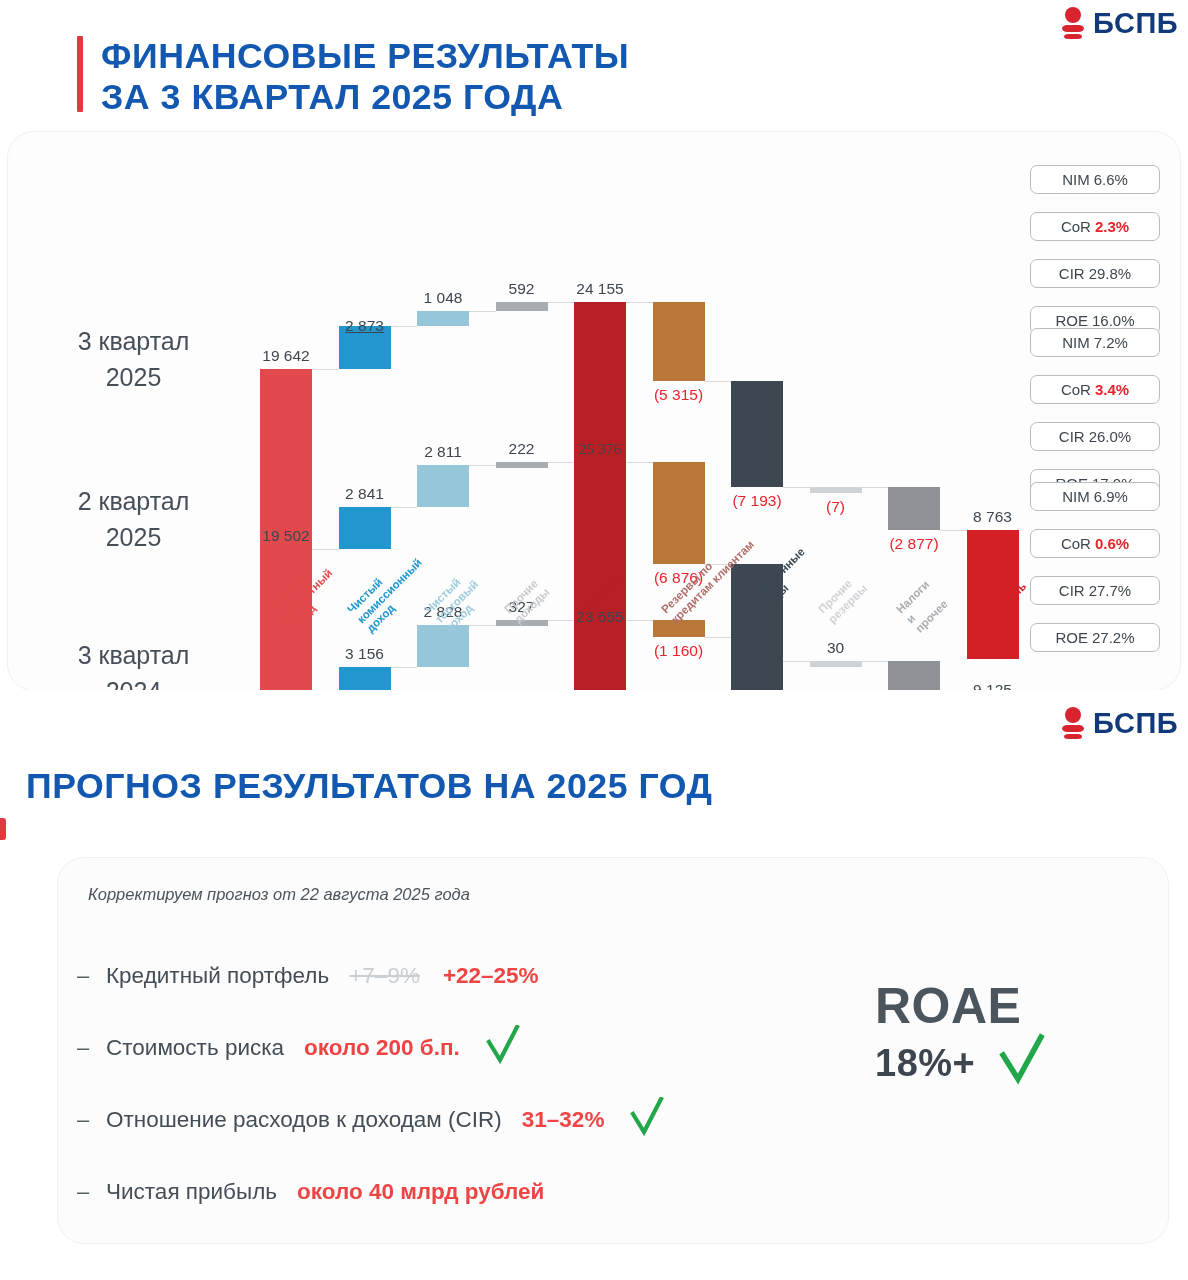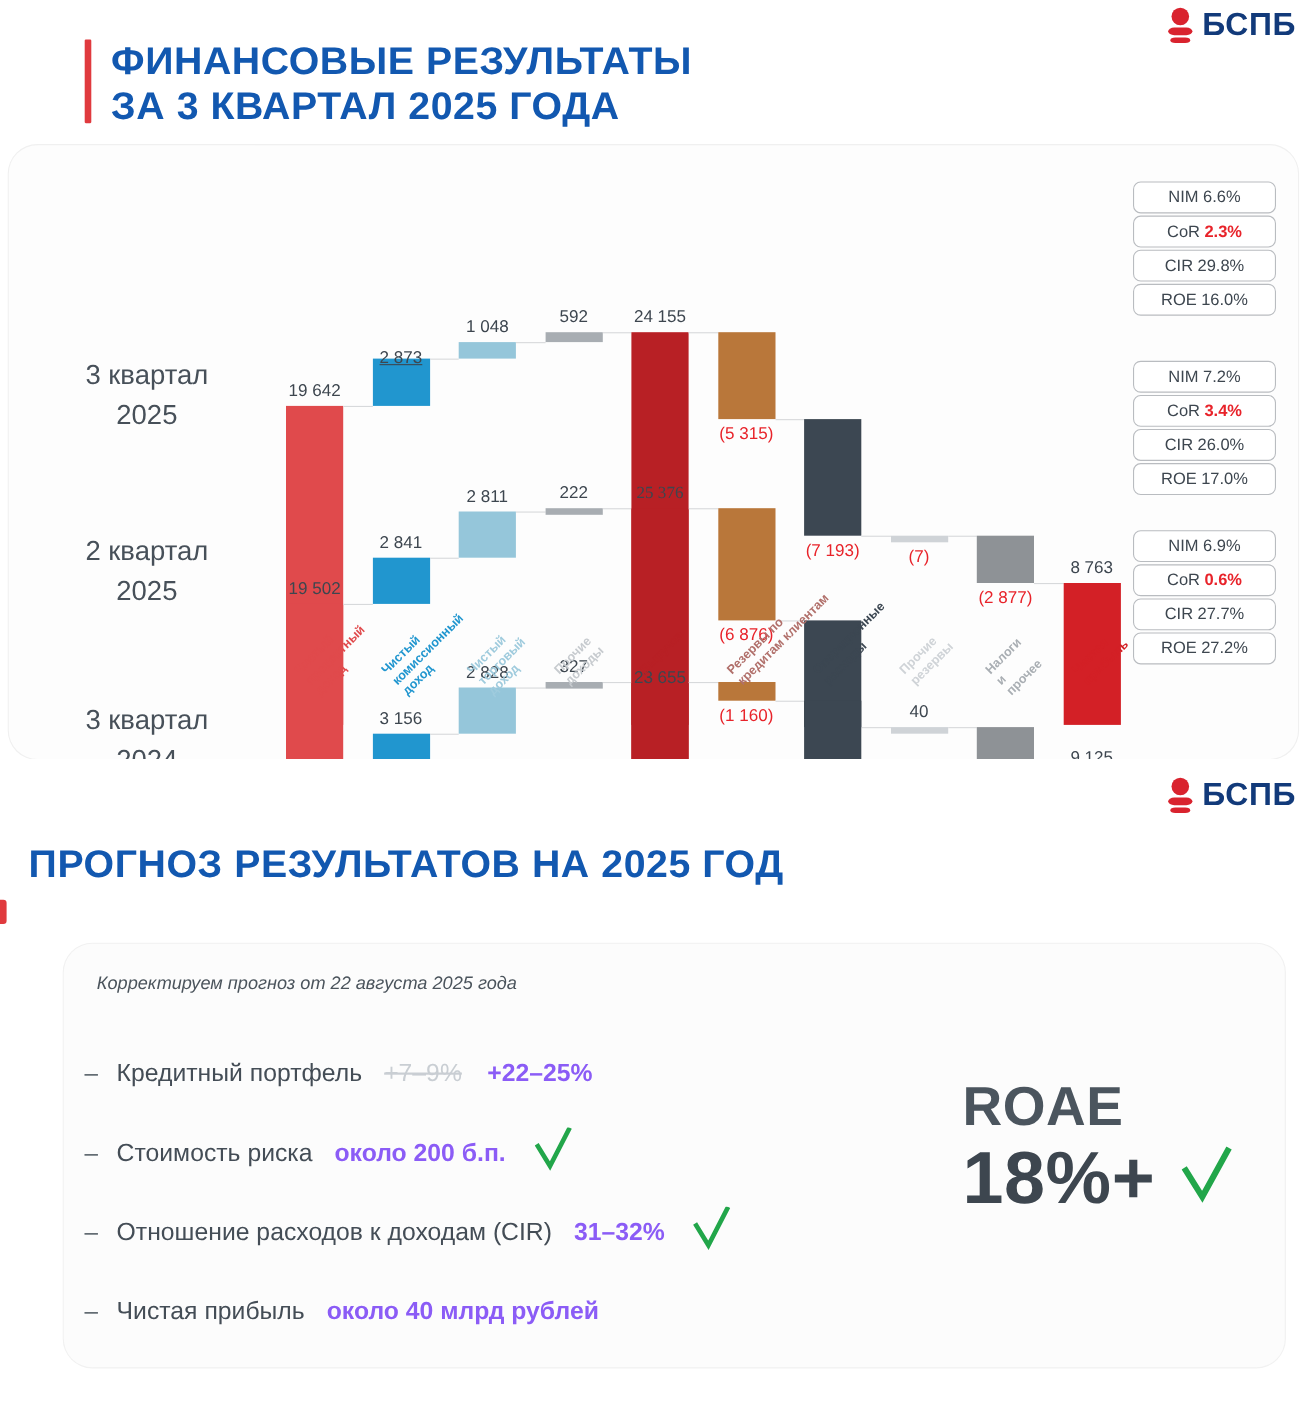--- a/index.html
+++ b/index.html
@@ -51,21 +51,21 @@
   }
 
   .chart-inner { position:absolute; left:0; top:0; width:1172px; height:558px; }
 
   .row-label {
     position:absolute; width:215px; text-align:center;
     font-family:"Liberation Sans", sans-serif;
     font-size:25px; color:#475059; line-height:1.42; font-weight:normal;
   }
 
-  .kpi-group { position:absolute; width:130px; display:flex; flex-direction:column; gap:2px; }
+  .kpi-group { position:absolute; width:130px; display:flex; flex-direction:column; gap:18px; }
   .kpi-chip {
     height:29px; border:1px solid #b9bcc0; border-radius:7px; background:#fff;
     display:flex; align-items:center; justify-content:center;
     font-size:15px; color:#3d464f; white-space:nowrap;
   }
   .kpi-chip .kpi-val-red { color:#e8232a; font-weight:bold; margin-left:4px; }
   .kpi-chip .kpi-val { margin-left:4px; }
 
   .wf-layer { position:absolute; left:0; top:0; width:1172px; height:558px; pointer-events:none; }
   .bar { position:absolute; }
@@ -96,30 +96,30 @@
     font-family:"Liberation Sans", sans-serif;
   }
   .fc-list { position:absolute; left:16px; top:82px; width:760px; }
   .fc-item {
     display:flex; align-items:center; gap:14px;
     height:72px; font-size:22.5px; color:#444d56;
     font-family:"Liberation Sans", sans-serif; white-space:nowrap;
   }
   .fc-dash { color:#5a636b; font-size:22px; width:18px; text-align:center; }
   .fc-strike { color:#c9ced3; text-decoration: line-through; margin:0 3px 0 6px; }
-  .fc-bold { font-weight:bold; color:#8b5cf6; margin-left:6px; }
+  .fc-bold { font-weight:bold; color:#ef4444; margin-left:6px; }
   .tick { margin-left:12px; display:inline-block; }
 
   .roae-block { position:absolute; left:875px; top:290px; width:240px; text-align:left; }
   .roae-title {
     font-size:50px; font-weight:bold; color:#4b555e; letter-spacing:0.5px;
     font-family:"Liberation Sans", sans-serif; line-height:1.05;
   }
   .roae-val {
-    font-size:67px; font-weight:bold; color:#3d464f; letter-spacing:0.5px;
+    font-size:38px; font-weight:bold; color:#3d464f; letter-spacing:0.5px;
     font-family:"Liberation Sans", sans-serif; line-height:1.15;
     display:flex; align-items:center; gap:12px;
   }
   .edge-dot { position:absolute; left:-6px; top:128px; width:12px; height:22px; background:#e03a3e; border-radius:3px; }
 </style>
 </head>
 <body>
 
 <div class="page">
 
@@ -204,21 +204,21 @@
             <div class="conn" style="left: 618px; top: 330px; width: 26.5px;"></div>
             <div class="vlabel" style="left: 550px; width: 84px; top: 308px; font-family: Liberation Serif, serif;">25 376</div>
             <div class="bar" style="left: 644.5px; top: 330px; width: 52px; height: 101.765px; background: rgb(185, 119, 58);"></div>
             <div class="conn" style="left: 696.5px; top: 431.765px; width: 26.5px;"></div>
             <div class="vlabel neg" style="left: 628.5px; width: 84px; top: 436.765px;">(6 876)</div>
             <div class="bar" style="left: 723px; top: 431.765px; width: 52px; height: 97.6356px; background: rgb(60, 71, 82);"></div>
             <div class="conn" style="left: 775px; top: 529.4px; width: 26.5px;"></div>
             <div class="vlabel neg" style="left: 707px; width: 84px; top: 534.4px;">(6 597)</div>
             <div class="bar" style="left: 801.5px; top: 528.956px; width: 52px; height: 6px; background: rgb(207, 211, 215);"></div>
             <div class="conn" style="left: 853.5px; top: 528.956px; width: 26.5px;"></div>
-            <div class="vlabel" style="left: 785.5px; width: 84px; top: 506.956px;">40</div>
+            <div class="vlabel" style="left: 785.5px; width: 84px; top: 506.956px;">30</div>
             <div class="bar" style="left: 880px; top: 528.956px; width: 52px; height: 41.5584px; background: rgb(142, 146, 150);"></div>
             <div class="conn" style="left: 932px; top: 570.515px; width: 26.5px;"></div>
             <div class="vlabel neg" style="left: 864px; width: 84px; top: 575.515px;">(2 808)</div>
             <div class="bar" style="left: 958.5px; top: 570.515px; width: 52px; height: 135.05px; background: rgb(211, 32, 38);"></div>
             <div class="vlabel" style="left: 942.5px; width: 84px; top: 548.515px;">9 125</div>
             <div class="bar" style="left: 252px; top: 581.403px; width: 52px; height: 256.691px; background: rgb(224, 74, 76);"></div>
             <div class="conn" style="left: 304px; top: 581.403px; width: 26.5px;"></div>
             <div class="vlabel" style="left: 236px; width: 84px; top: 559.403px;">17 344</div>
             <div class="bar" style="left: 330.5px; top: 534.694px; width: 52px; height: 46.7088px; background: rgb(33, 150, 207);"></div>
             <div class="conn" style="left: 382.5px; top: 534.694px; width: 26.5px;"></div>

